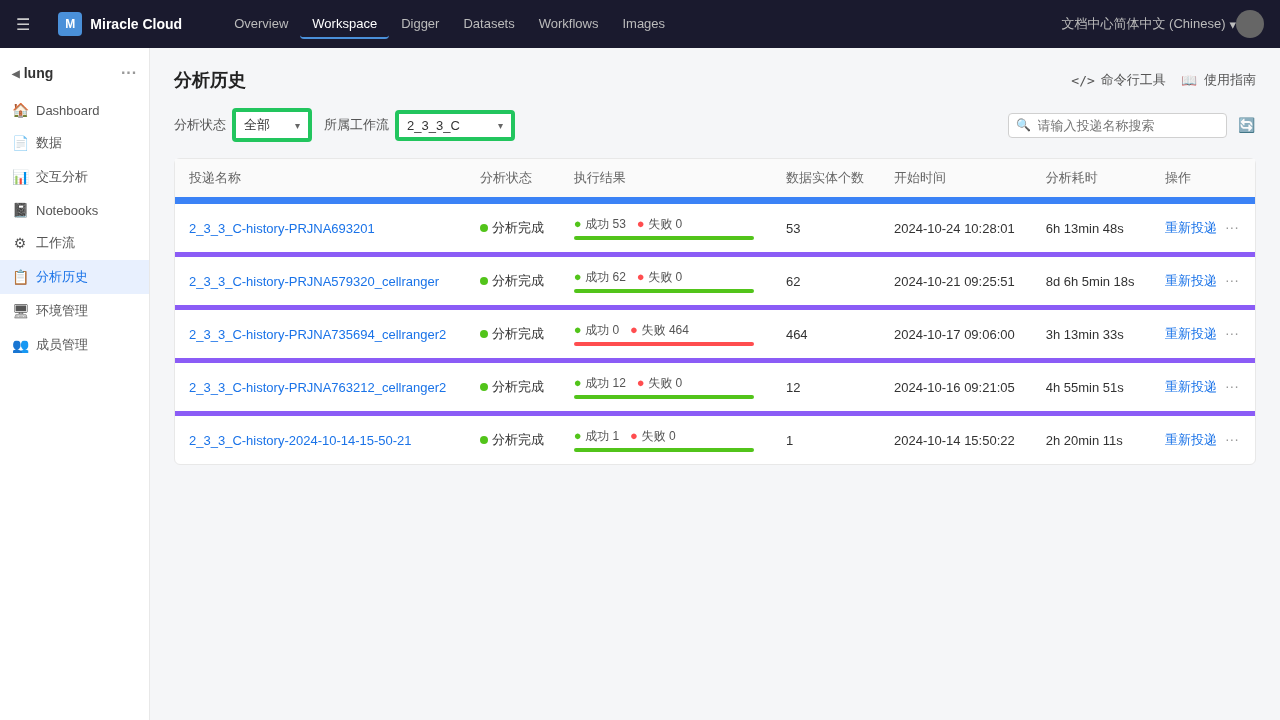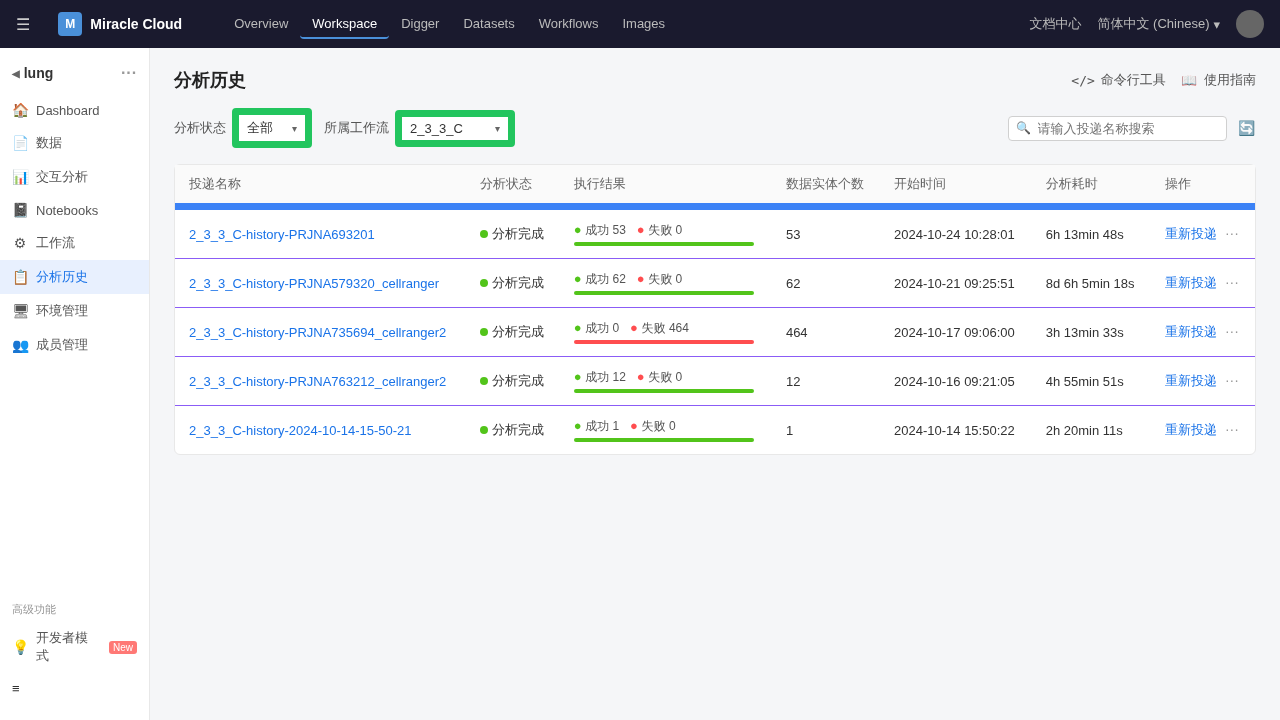--- a/index.html
+++ b/index.html
@@ -20,21 +20,21 @@
     }
     .topnav-logo-icon {
       width: 24px; height: 24px; background: #4a90d9; border-radius: 4px; display: flex; align-items: center; justify-content: center; font-size: 12px;
     }
     .hamburger { color: #ccc; cursor: pointer; font-size: 16px; margin-right: 4px; }
     .topnav-links { display: flex; gap: 0; flex: 1; margin-left: 16px; }
     .topnav-link {
       color: #bbb; padding: 6px 12px; cursor: pointer; font-size: 13px; border-radius: 4px;
     }
     .topnav-link.active { color: #fff; border-bottom: 2px solid #4a90d9; }
-    .topnav-right { display: flex; align-items: center; gap: 16px; margin-left: auto; }
+    .topnav-right { display: flex; align-items: center; margin-left: auto; }
     .topnav-right-btn { color: #bbb; cursor: pointer; font-size: 13px; }
     .topnav-lang { display: flex; align-items: center; gap: 4px; color: #bbb; cursor: pointer; font-size: 13px; }
     .topnav-avatar { width: 28px; height: 28px; border-radius: 50%; background: #666; cursor: pointer; }
 
     
     .layout { display: flex; height: calc(100vh - 48px); }
 
     
     .sidebar {
       width: 150px;
@@ -68,42 +68,42 @@
     .page-title { font-size: 18px; font-weight: 600; color: #222; }
     .page-actions { display: flex; align-items: center; gap: 16px; }
     .page-action-btn { display: flex; align-items: center; gap: 6px; color: #555; font-size: 13px; cursor: pointer; }
 
     
     .filters { display: flex; align-items: center; gap: 12px; margin-bottom: 16px; }
     .filter-group { display: flex; align-items: center; gap: 6px; }
     .filter-label { font-size: 13px; color: #555; }
     .filter-select {
       display: flex; align-items: center; gap: 4px;
-      border: 7px solid #22c55e; border-radius: 4px; padding: 4px 8px;
+      border: 4px solid #22c55e; border-radius: 4px; padding: 4px 8px;
       background: #fff; cursor: pointer; font-size: 13px; color: #333; min-width: 80px;
     }
     .filter-select-arrow { font-size: 10px; color: #666; margin-left: auto; }
     .search-box {
       margin-left: auto; display: flex; align-items: center;
       border: 1px solid #d0d0d0; border-radius: 4px; padding: 4px 8px; background: #fff; gap: 6px;
     }
     .search-box input {
       border: none; outline: none; font-size: 13px; color: #555; width: 180px;
     }
     .search-icon { color: #999; font-size: 12px; }
     .refresh-btn { color: #555; cursor: pointer; font-size: 14px; }
 
     
     .table-container { background: #fff; border-radius: 6px; border: 1px solid #e8e8e8; }
     .table { width: 100%; border-collapse: collapse; }
     .table th {
       text-align: left; padding: 10px 14px; font-size: 13px; font-weight: 500;
       color: #666; border-bottom: 7px solid #3b82f6; background: #fafafa;
     }
-    .table td { padding: 12px 14px; border-bottom: 1px solid #8b5cf6; font-size: 13px; color: #333; }
+    .table td { padding: 12px 14px; border-bottom: 5px solid #8b5cf6; font-size: 13px; color: #333; }
     .table tr:last-child td { border-bottom: none; }
 
     .link-blue { color: #1a73e8; text-decoration: none; cursor: pointer; }
 
     .status-badge { display: flex; align-items: center; gap: 4px; font-size: 13px; }
     .status-dot { width: 8px; height: 8px; border-radius: 50%; display: inline-block; }
     .status-success .status-dot { background: #52c41a; }
     .status-success { color: #333; }
 
     .result-bar-container { display: flex; flex-direction: column; gap: 3px; }
@@ -186,31 +186,20 @@
     </div>
     <div class="sidebar-item">
       <span class="sidebar-item-icon">🖥</span>
       <span>环境管理</span>
     </div>
     <div class="sidebar-item">
       <span class="sidebar-item-icon">👥</span>
       <span>成员管理</span>
     </div>
 
-    <div class="sidebar-bottom">
-      <div class="sidebar-section-label">高级功能</div>
-      <div class="sidebar-item">
-        <span class="sidebar-item-icon">💡</span>
-        <span>开发者模式</span>
-        <span style="background:#ff7875;color:#fff;font-size:10px;padding:1px 4px;border-radius:3px;margin-left:2px;">New</span>
-      </div>
-      <div style="padding: 8px 12px; cursor: pointer;">
-        <span>≡</span>
-      </div>
-    </div>
   </aside>
 
   <main class="main">
 
     <div class="page-header">
       <h1 class="page-title">分析历史</h1>
       <div class="page-actions">
         <div class="page-action-btn">
           <span style="font-family:monospace;">&lt;/&gt;</span>
           <span>命令行工具</span>

